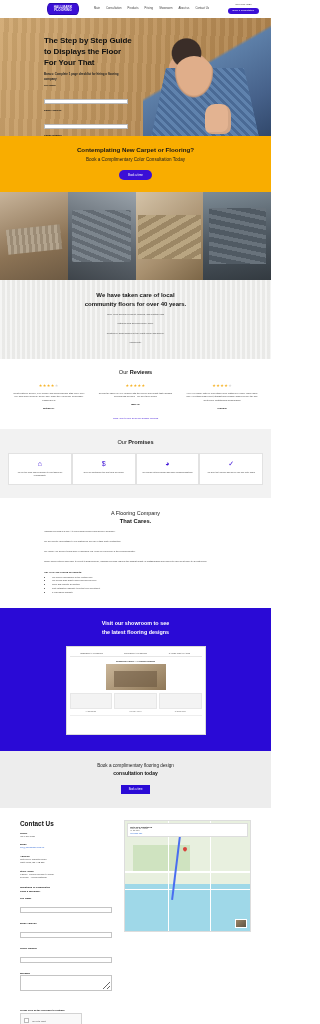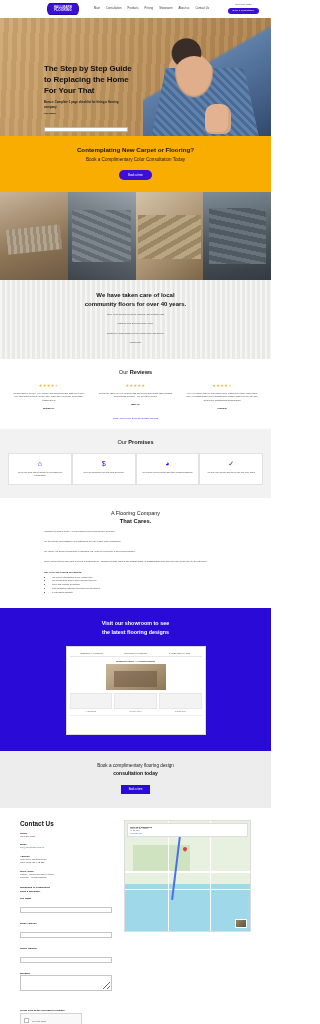--- a/index.html
+++ b/index.html
@@ -106,21 +106,20 @@
     position:absolute; right: 40px; bottom: 2px;
     width: 26px; height: 30px;
     background: #e3b391;
     border-radius: 10px 10px 7px 7px;
     box-shadow: inset -3px -2px 0 rgba(0,0,0,.07);
   }
   .hero-card {
     position: absolute;
     left: 44px; top: 18px;
     width: 104px;
-    margin-top: 28px;
   }
   .hero-title {
     font-size: 8px;
     line-height: 1.35;
     font-weight: bold;
     color: #111;
     letter-spacing: -.1px;
   }
   .hero-sub {
     margin-top: 4px;
@@ -328,21 +327,21 @@
     </div>
   </div>
 
   <div class="hero">
     <div class="hero-wood"></div>
     <div class="hero-person"></div>
     <div class="hero-hand"></div>
 
     <div class="hero-card">
       <div class="hero-title">The Step by Step Guide</div>
-      <div class="hero-title">to Replacing the Home</div>
+      <div class="hero-title">to Displays the Floor</div>
       <div class="hero-title">For Your That</div>
       <div class="hero-sub">Bonus: Complete 1 page checklist for hiring a flooring company</div>
 
       <div class="form-field">
         <span class="form-label">Full Name</span>
         <input class="form-input" type="text" placeholder="" style="">
       </div>
       <div class="form-field">
         <span class="form-label">Email Address</span>
         <input class="form-input" type="text" placeholder="" style="">

